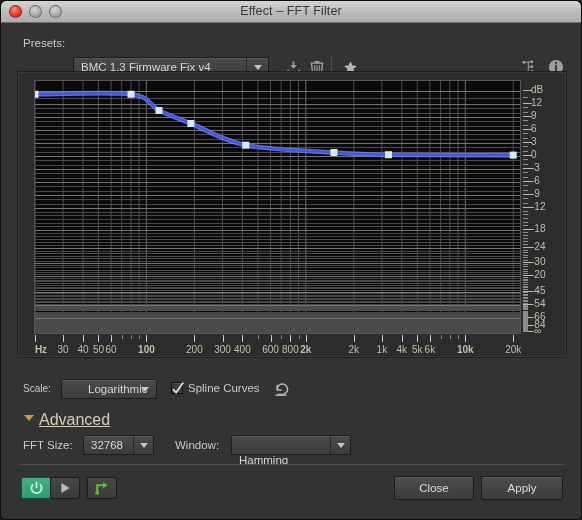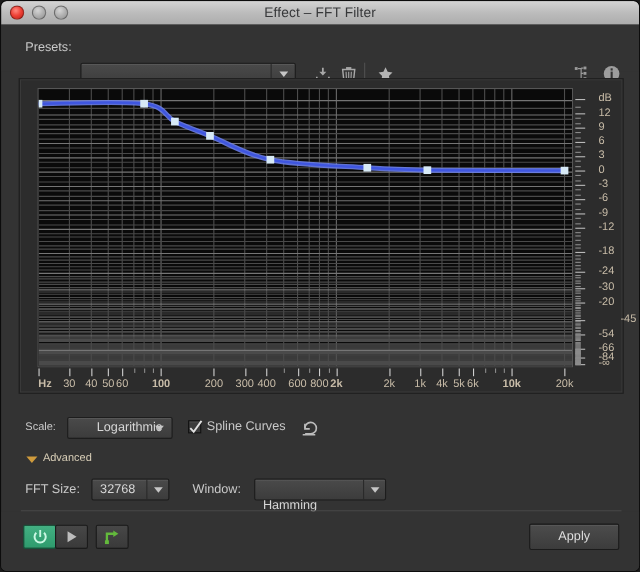--- a/index.html
+++ b/index.html
@@ -153,21 +153,21 @@
     background: #b9b9b9;
   }
   .db-tick-minor {
     position: absolute;
     left: 0;
     width: 5px; height: 1px;
     background: #8b8b8b;
   }
   .db-label {
     position: absolute;
-    left: 21px;
+    left: 8px;
     font-size: 10px;
     color: #c8bca8;
     line-height: 9px;
     white-space: nowrap;
   }
 
   #freq-axis {
     position: absolute;
     left: 16px; top: 263px;
     width: 489px; height: 24px;
@@ -236,21 +236,21 @@
     width: 582px; height: 20px;
     cursor: pointer;
   }
   #adv-tri {
     position: absolute; left: 23px; top: 6px;
     width: 0; height: 0;
     border-left: 5px solid transparent;
     border-right: 5px solid transparent;
     border-top: 6px solid #cf9b3d;
   }
-  #adv-label { position: absolute; left: 38px; top: 2px; font-size: 10px; color: #d7cdb6; }
+  #adv-label { position: absolute; left: 38px; top: 2px; font-size: 16px; color: #d7cdb6; text-decoration: underline; }
 
   #fft-row {
     position: absolute;
     left: 0; top: 432px;
     width: 582px; height: 24px;
   }
   #fft-label { position: absolute; left: 22px; top: 6px; font-size: 11.5px; color: #c9c9c9; }
   #fft-select {
     position: absolute; left: 82px; top: 2px;
     width: 71px; height: 20px;
@@ -334,20 +334,21 @@
       <div class="light min"></div>
       <div class="light max"></div>
     </div>
     <div id="window-title">Effect – FFT Filter</div>
   </div>
 
   <div id="presetbar">
     <div id="preset-label">Presets:</div>
 
     <div id="preset-select">
+      <div id="preset-value">BMC 1.3 Firmware Fix v4</div>
       <div id="preset-arrowbox">
         <div class="caret-down"></div>
       </div>
     </div>
 
     <div class="bar-icon" id="icon-save">
       <svg width="15" height="15" viewBox="0 0 15 15">
         <path d="M7.5 1.5 L7.5 7.5" stroke="#a8a8a8" stroke-width="1.6" fill="none"></path>
         <path d="M4.3 5.3 L7.5 8.6 L10.7 5.3 Z" fill="#a8a8a8"></path>
         <path d="M2 9.8 L2 12.6 L13 12.6 L13 9.8" stroke="#a8a8a8" stroke-width="1.5" fill="none"></path>
@@ -558,21 +559,21 @@
         <div class="db-label" style="top: 122px;">-12</div>
         <div class="db-tick-major" style="top: 149px;"></div>
         <div class="db-label" style="top: 144px;">-18</div>
         <div class="db-tick-major" style="top: 167px;"></div>
         <div class="db-label" style="top: 162px;">-24</div>
         <div class="db-tick-major" style="top: 182px;"></div>
         <div class="db-label" style="top: 177px;">-30</div>
         <div class="db-tick-major" style="top: 195px;"></div>
         <div class="db-label" style="top: 190px;">-20</div>
         <div class="db-tick-major" style="top: 211px;"></div>
-        <div class="db-label" style="top: 206px; margin-left: 20px;">-45</div>
+        <div class="db-label" style="top: 206px;">-45</div>
         <div class="db-tick-major" style="top: 224px;"></div>
         <div class="db-label" style="top: 219px;">-54</div>
         <div class="db-tick-major" style="top: 237px;"></div>
         <div class="db-label" style="top: 232px;">-66</div>
         <div class="db-tick-major" style="top: 245px;"></div>
         <div class="db-label" style="top: 240px;">-84</div>
         <div class="db-tick-major" style="top: 251px;"></div>
         <div class="db-label" style="top: 246px;">-∞</div>
         <div class="db-tick-minor" style="top: 17px;"></div>
         <div class="db-tick-minor" style="top: 27px;"></div>
@@ -784,16 +785,17 @@
       </svg>
     </div>
     <div class="tbtn" id="btn-loop">
       <svg width="16" height="15" viewBox="0 0 16 15">
         <path d="M3.2 11.6 L3.2 4.2 L11.0 4.2" stroke="#63b93c" stroke-width="2.1" fill="none"></path>
         <path d="M9.0 1.2 L13.6 4.2 L9.0 7.2 Z" fill="#63b93c"></path>
         <rect x="1.4" y="10.2" width="3.6" height="3.4" fill="#63b93c"></rect>
       </svg>
     </div>
 
+    <div class="footbtn" id="btn-close">Close</div>
     <div class="footbtn" id="btn-apply">Apply</div>
   </div>
 
 </div>
 
 </body></html>

